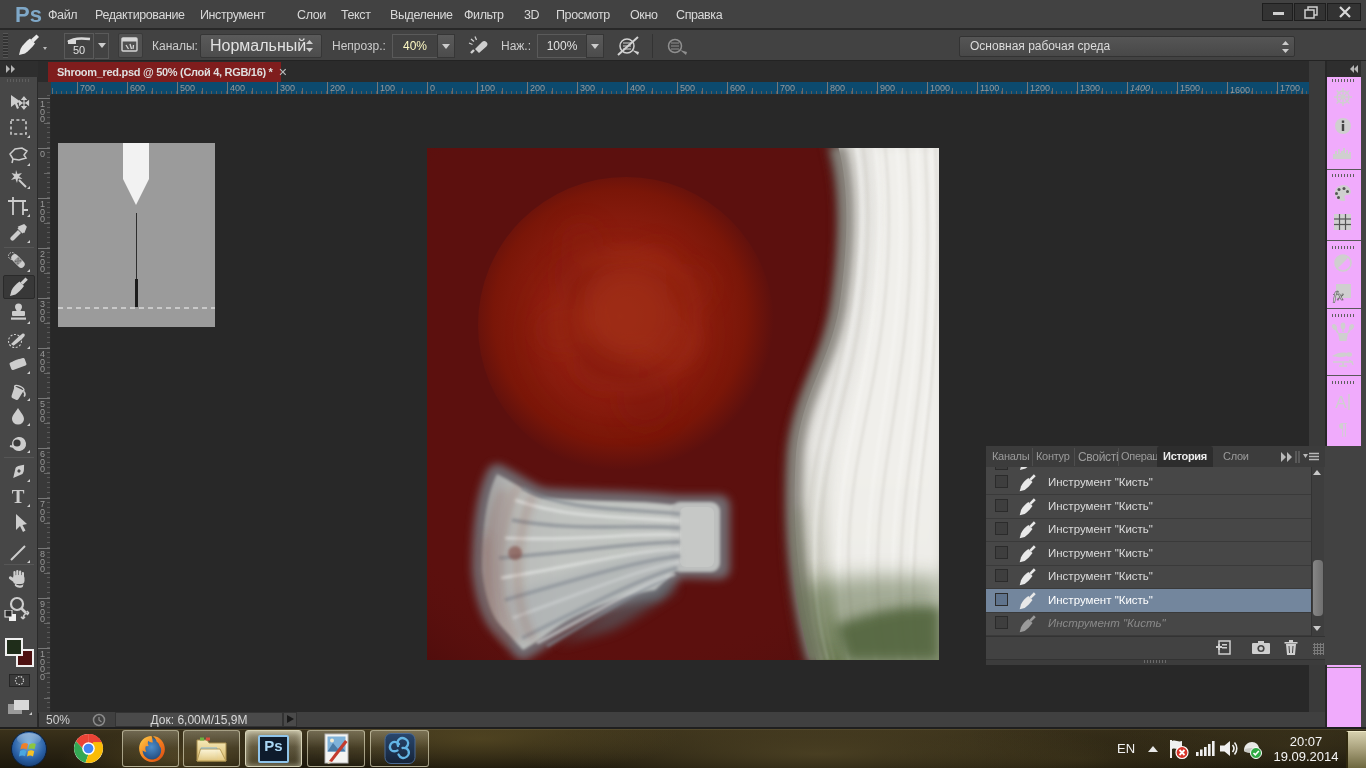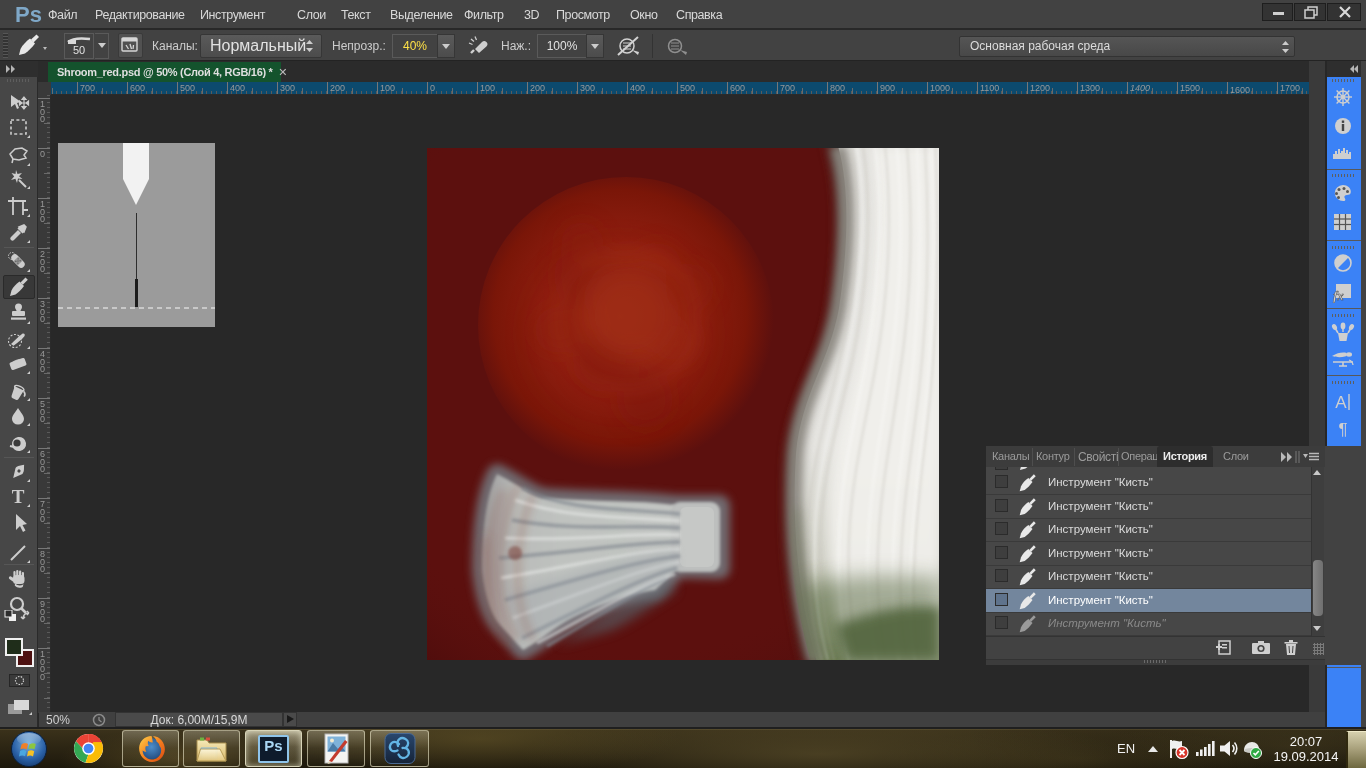--- a/index.html
+++ b/index.html
@@ -9,32 +9,32 @@
   
   #menubar { left:0; top:0; width:1366px; height:29px; background:#424242; border-bottom:1px solid #282828; }
   #pslogo { left:15px; top:2px; font-size:22px; font-weight:bold; color:#7fa8c8; }
   .menuitem { top:8px; font-size:12.5px; letter-spacing:-0.4px; color:#d9d9d9; }
   .winbtn { top:3px; height:18px; background:#333333; border:1px solid #1e1e1e; color:#cccccc; text-align:center; }
   
   #optbar { left:0; top:30px; width:1366px; height:31px; background:#424242; border-bottom:1px solid #232323; }
   .optlabel { top:9px; font-size:12px; color:#cccccc; }
   
   #tabbar { left:38px; top:61px; width:1272px; height:21px; background:#2b2b2b; }
-  #doctab { left:48px; top:62px; width:233px; height:20px; background:#14532d; color:#dfdfdf; font-size:11px; font-weight:bold; line-height:20px; padding-left:9px; letter-spacing:-0.3px; white-space:nowrap; }
+  #doctab { left:48px; top:62px; width:233px; height:20px; background:#7f1d1d; color:#dfdfdf; font-size:11px; font-weight:bold; line-height:20px; padding-left:9px; letter-spacing:-0.3px; white-space:nowrap; }
   
   #toolbar { left:0; top:61px; width:38px; height:666px; background:#474747; border-right:1px solid #2a2a2a; }
   
   #hruler { left:51px; top:82px; width:1259px; height:13px; background:#0c4a6e; border-bottom:1px solid #2a2a2a; overflow:hidden; }
   #vruler { left:38px; top:95px; width:13px; height:618px; background:#393939; border-right:1px solid #2a2a2a; overflow:hidden; }
   #rulercorner { left:38px; top:82px; width:13px; height:13px; background:#393939; }
   .rnum { color:#989898; font-size:9px; }
   
   #pasteboard { left:52px; top:96px; width:1257px; height:616px; background:#282828; }
   
-  #dockstrip { left:1327px; top:61px; width:34px; height:666px; background:#3b82f6; }
+  #dockstrip { left:1327px; top:61px; width:34px; height:666px; background:#f0abfc; }
   #rightedge { left:1361px; top:61px; width:5px; height:666px; background:#424242; }
   #rightsliver { left:1309px; top:61px; width:18px; height:666px; background:#3a3a3a; border-right:2px solid #272727; }
   
   #histpanel { left:986px; top:446px; width:390px; height:219px; background:#424242; }
   
   #statusbar { left:39px; top:712px; width:1286px; height:15px; background:#404040; color:#c8c8c8; font-size:12px; }
   
   #taskbar { left:0; top:729px; width:1366px; height:39px; background:#362d18; overflow:hidden; }
   #darkline { left:0; top:727px; width:1366px; height:2px; background:#1f1f1f; }
   .sep { position:absolute; left:4px; width:30px; height:1px; background:#3a3a3a; border-bottom:1px solid #565656; }
@@ -85,21 +85,21 @@
     <rect x="1" y="2" width="15" height="13" rx="1" fill="none" stroke="#d5d5d5" stroke-width="1.4"></rect>
     <rect x="1" y="2" width="15" height="3.5" fill="#d5d5d5"></rect>
     <path d="M5 9 l2.5 4 M9 8 l1.5 5 M12.5 9 l-0.5 4" stroke="#d5d5d5" stroke-width="1.3"></path>
   </svg>
   <div class="abs optlabel" style="left:152px;top:39px;">Каналы:</div>
   <div class="abs" style="left:200px;top:34px;width:122px;height:24px;background:linear-gradient(#5a5a5a,#4c4c4c);border:1px solid #363636;border-radius:2px;color:#e2e2e2;font-size:16px;line-height:22px;padding-left:9px;">Нормальный</div>
   <svg class="abs" style="left:305px;top:40px;" width="9" height="12" viewBox="0 0 9 12">
     <path d="M4.5 0 L8 4 L1 4 Z M4.5 12 L8 8 L1 8 Z" fill="#cccccc"></path>
   </svg>
   <div class="abs optlabel" style="left:332px;top:39px;">Непрозр.:</div>
-  <div class="abs" style="left:392px;top:34px;width:46px;height:24px;background:#424242;border:1px solid #5a5a5a;color:#fde047;font-size:12px;line-height:22px;text-align:center;">40%</div>
+  <div class="abs" style="left:392px;top:34px;width:46px;height:24px;background:#424242;border:1px solid #5a5a5a;color:#fef9c3;font-size:12px;line-height:22px;text-align:center;">40%</div>
   <div class="abs" style="left:437px;top:34px;width:18px;height:24px;background:linear-gradient(#5a5a5a,#4c4c4c);border:1px solid #363636;"></div>
   <div class="abs" style="left:442px;top:44px;width:0;height:0;border-left:4px solid transparent;border-right:4px solid transparent;border-top:5px solid #cccccc;"></div>
   <svg class="abs" style="left:466px;top:34px;" width="26" height="24" viewBox="0 0 26 24">
     <path d="M9 15 L16 8 q2.2 -2.2 4.4 0 q2.2 2.2 0 4.4 L13 19 z" fill="#cfcfcf"></path>
     <path d="M8 16 l-3 3" stroke="#cfcfcf" stroke-width="2.4"></path>
     <path d="M3 9 l3.5 1.5 M5 5 l3 2.5 M9 2.5 l1.5 3.5" stroke="#cfcfcf" stroke-width="1.3"></path>
   </svg>
   <div class="abs optlabel" style="left:501px;top:39px;">Наж.:</div>
   <div class="abs" style="left:537px;top:34px;width:50px;height:24px;background:#424242;border:1px solid #5a5a5a;color:#e2e2e2;font-size:12px;line-height:22px;text-align:center;">100%</div>
   <div class="abs" style="left:586px;top:34px;width:18px;height:24px;background:linear-gradient(#5a5a5a,#4c4c4c);border:1px solid #363636;"></div>

